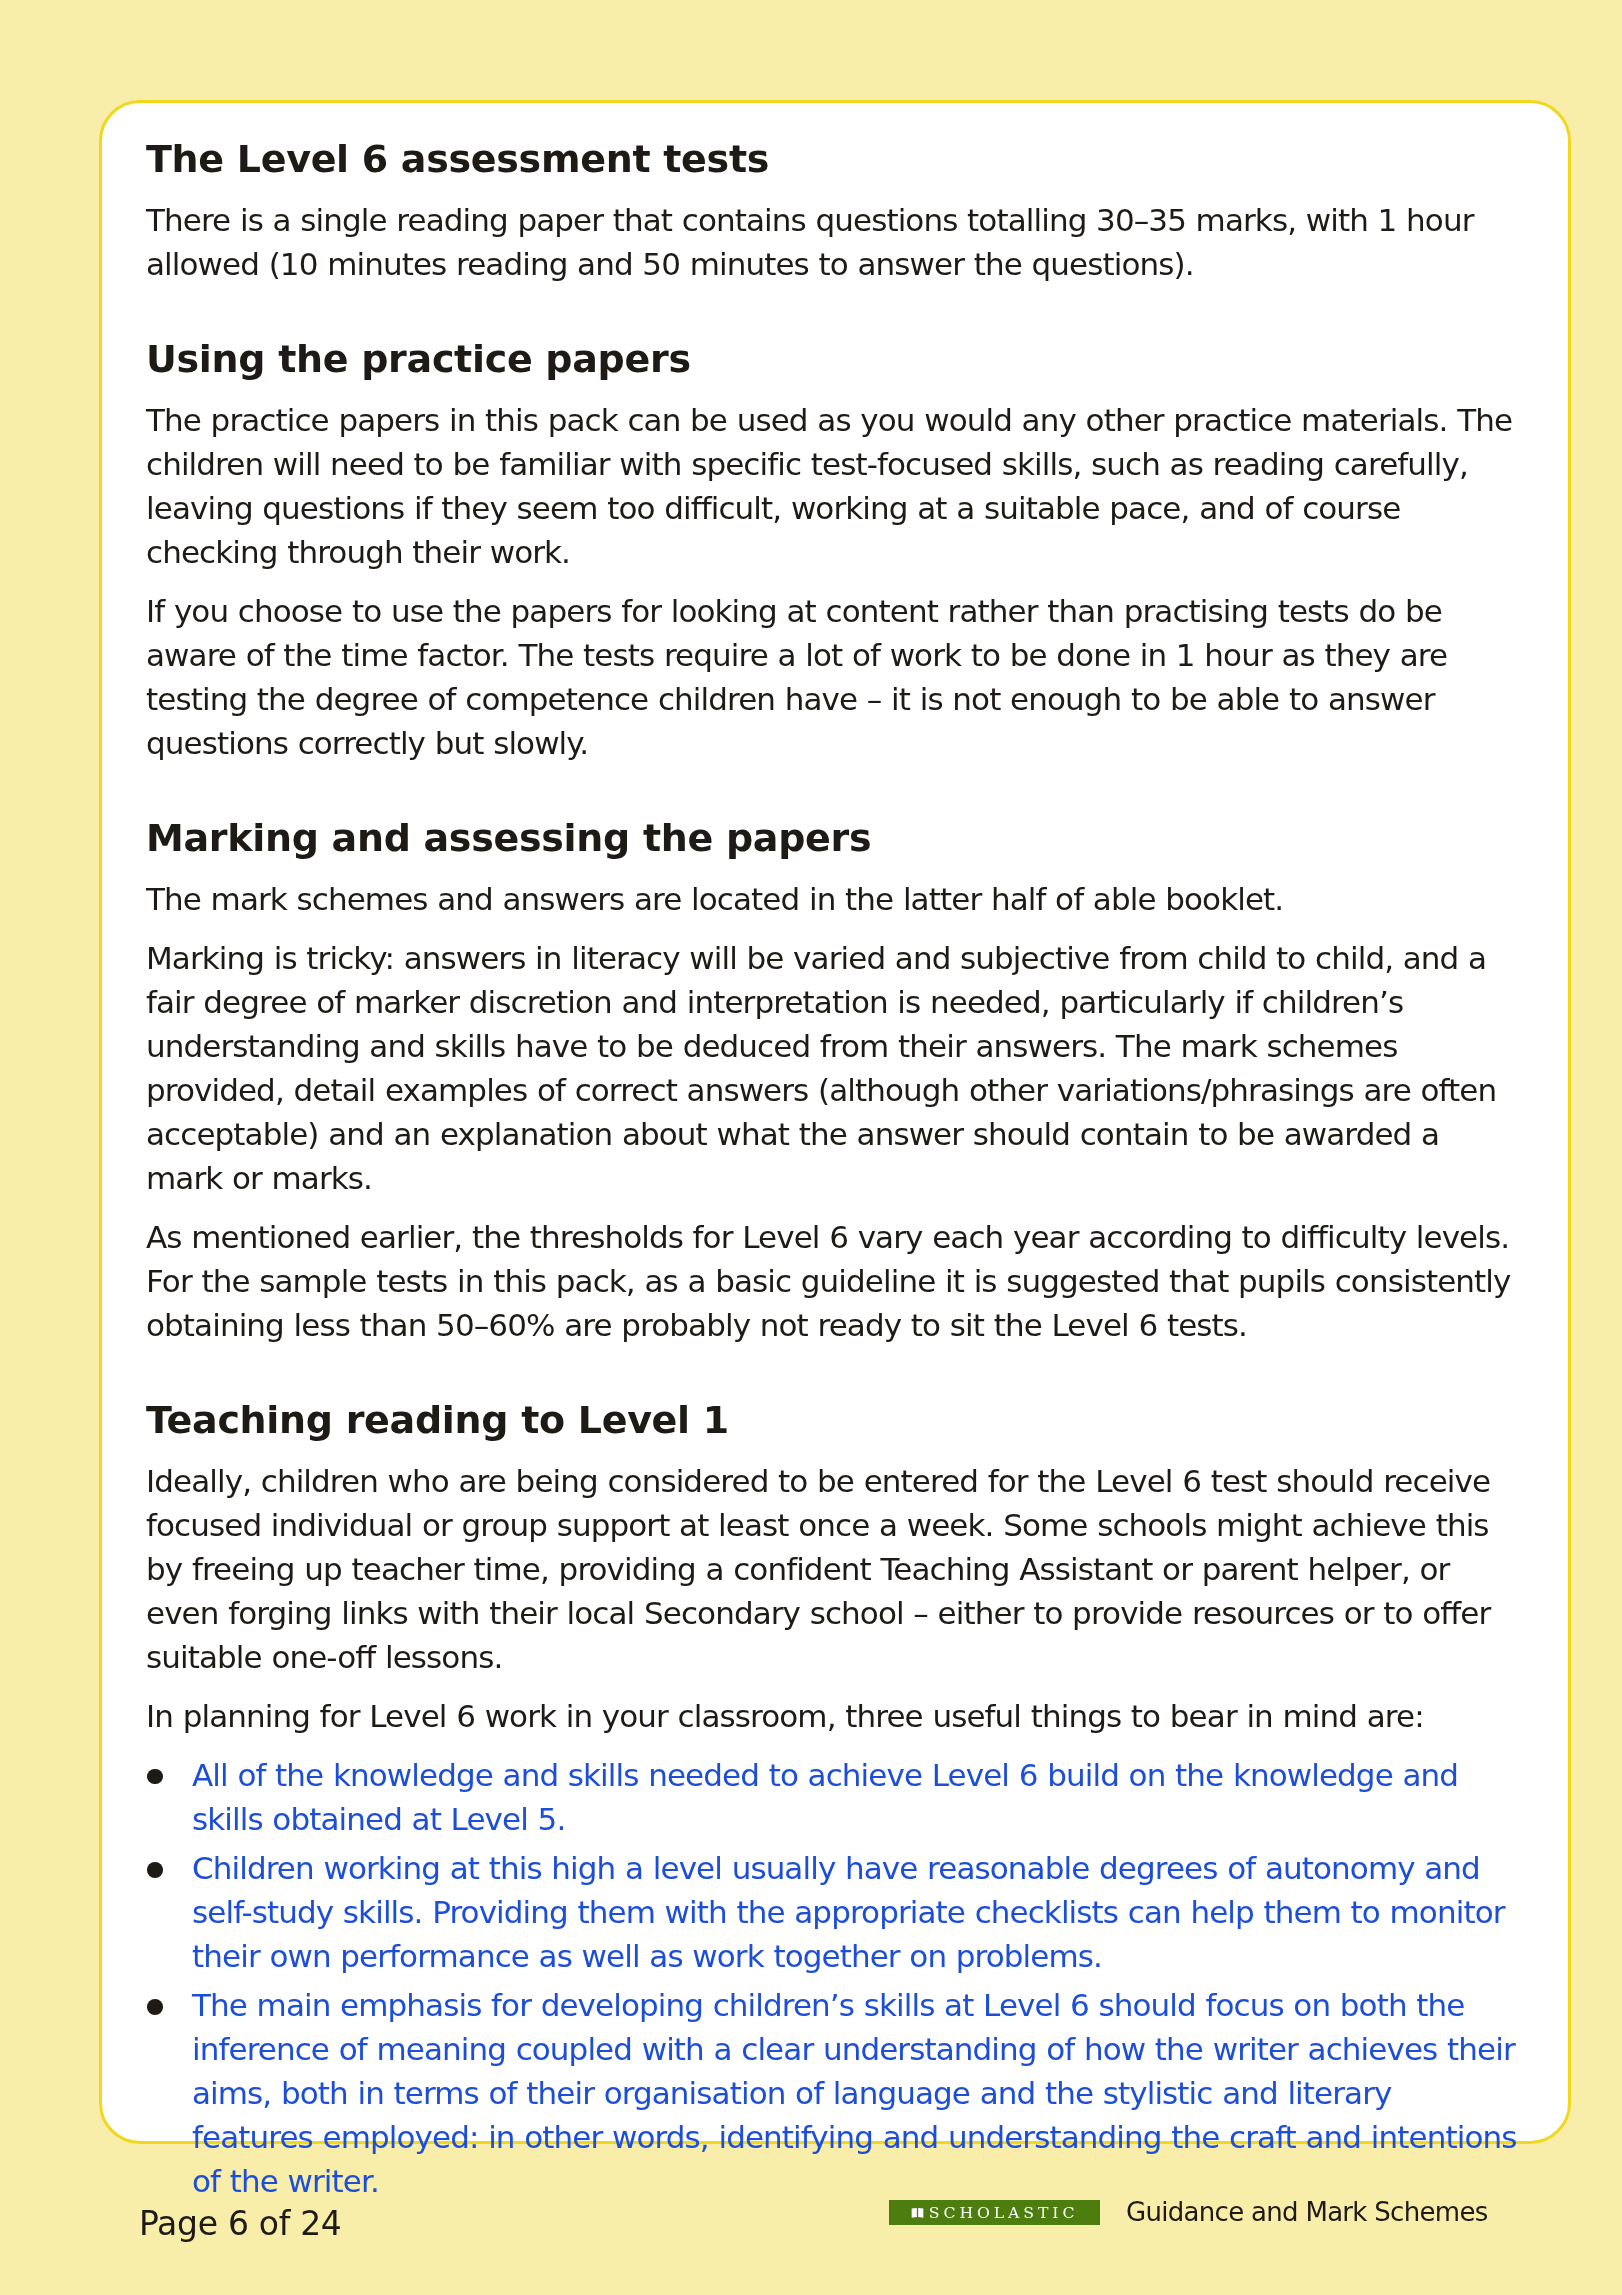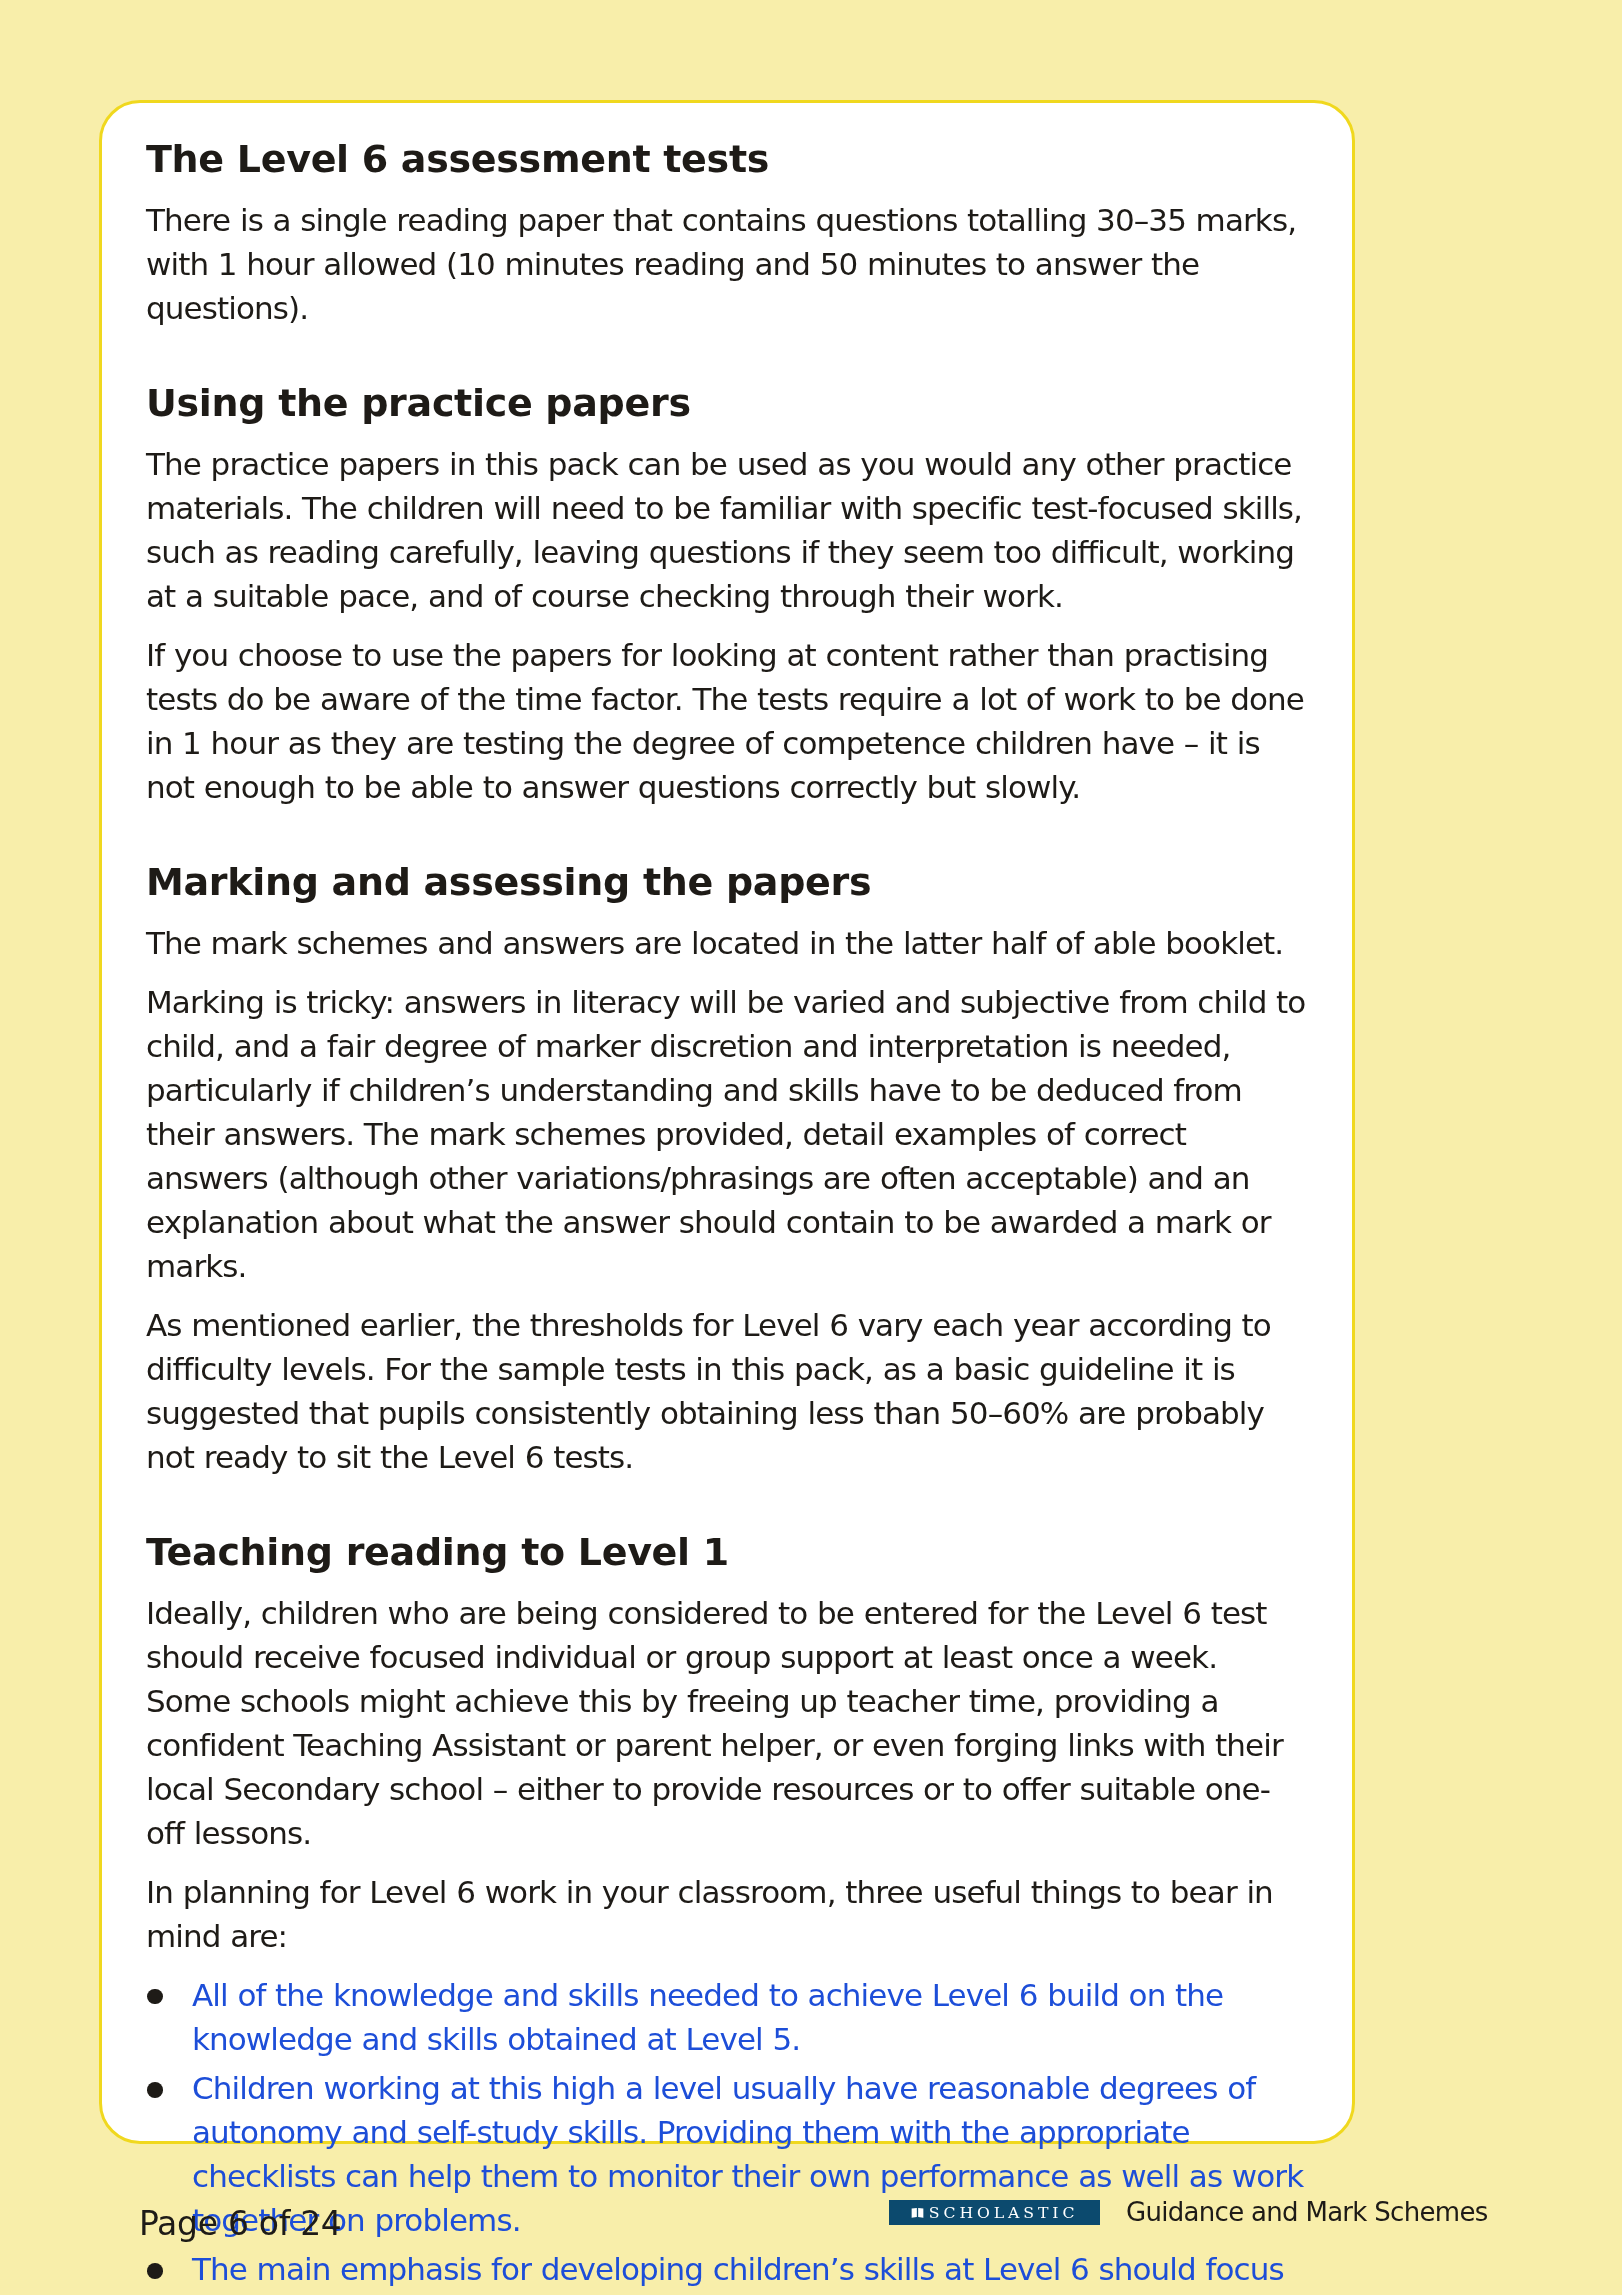--- a/index.html
+++ b/index.html
@@ -12,21 +12,21 @@
       background: #f8eeaa;
       position: relative;
       overflow: hidden;
       font-family: "DejaVu Sans", sans-serif;
       color: #1e1b17;
     }
     .card {
       position: absolute;
       left: 99px;
       top: 100px;
-      width: 1256px;
+      width: 1472px;
       height: 2044px;
       box-sizing: border-box;
       background: #ffffff;
       border: 3.3px solid #f0d81e;
       border-radius: 41px;
       padding: 33px 46px 0 44px;
     }
     h2 {
       font-family: "DejaVu Sans", sans-serif;
       font-weight: bold;
@@ -79,21 +79,21 @@
       letter-spacing: -0.3px;
     }
     .footer-right {
       position: absolute;
       left: 889px;
       top: 2196px;
       display: flex;
       align-items: center;
     }
     .brand-box {
-      background: #0c4a6e;
+      background: #4d7c0f;
       width: 211px;
       height: 25px;
       display: flex;
       align-items: center;
       justify-content: center;
       box-sizing: border-box;
       padding: 0 9px;
     }
     .brand-logo {
       display: inline-block;

